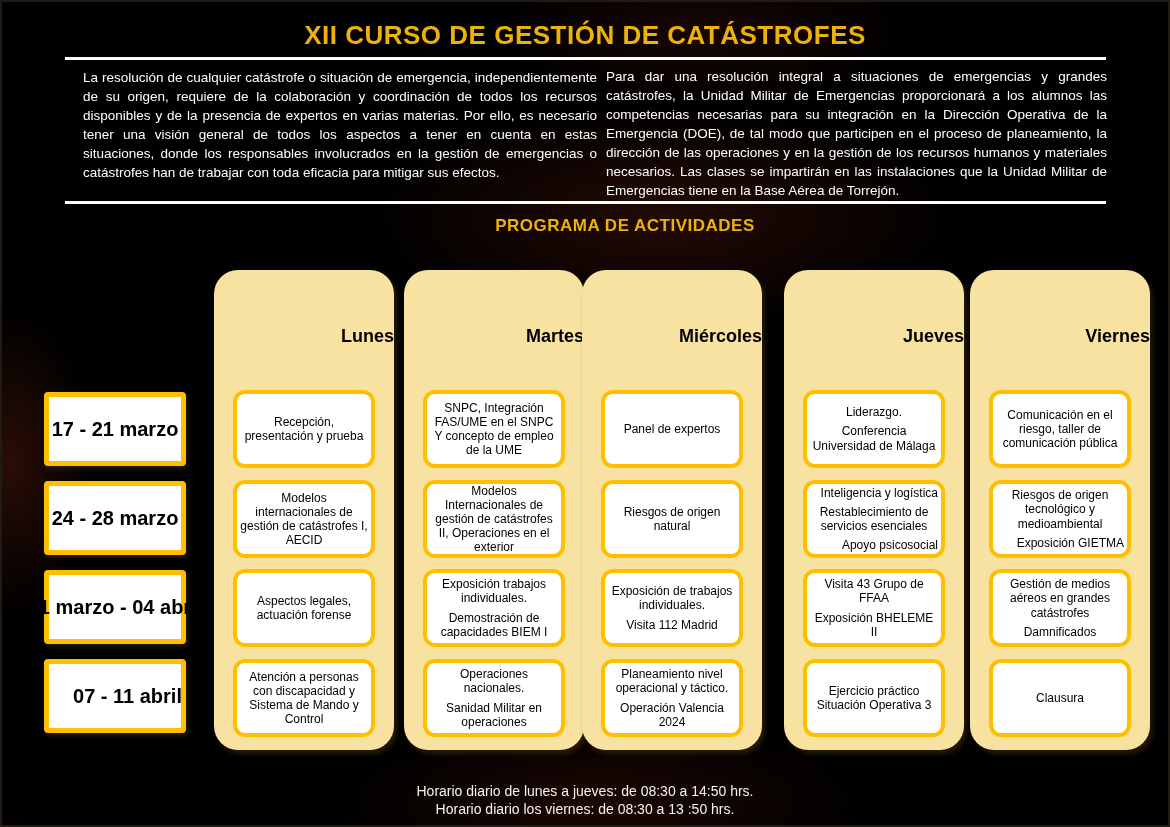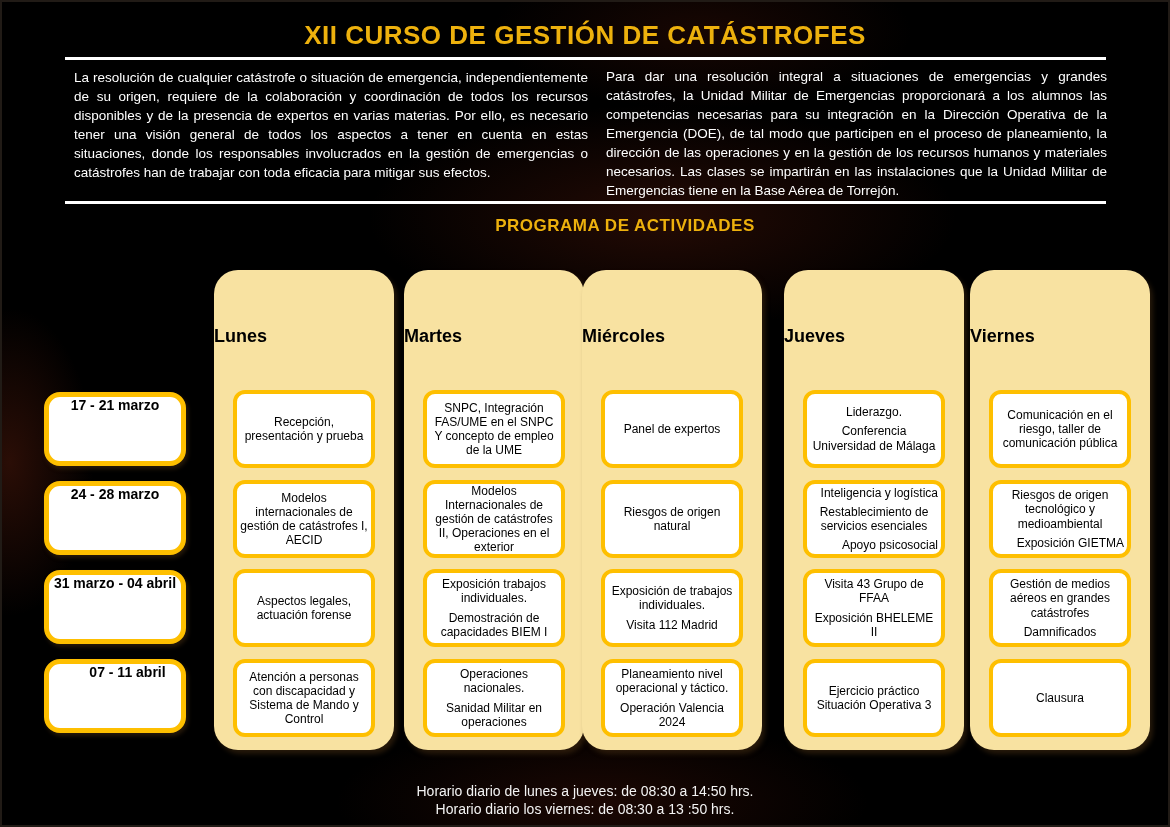--- a/index.html
+++ b/index.html
@@ -24,47 +24,47 @@
     color:#EDB10D;
   }
   .rule{position:absolute;left:63px;width:1041px;height:3px;background:#fff;}
   .rule-top{top:55px;}
   .rule-mid{top:199px;}
   .intro{
     position:absolute;margin:0;
     color:#fff;font-size:13.5px;line-height:19px;
     text-align:justify;
   }
-  .intro-left{left:72px;top:66px;width:514px;}
+  .intro-left{left:81px;top:66px;width:514px;}
   .intro-right{left:604px;top:65px;width:501px;}
   .section-heading{
     position:absolute;top:214px;left:0;width:100%;
     margin:0;text-align:center;
     font-size:17px;font-weight:bold;letter-spacing:0.5px;
     color:#EDB10D;
     padding-left:40px;
   }
   .date-box{
     position:absolute;left:42px;width:142px;height:74px;
     box-sizing:border-box;
-    background:#fff;border:5px solid #FEBF00;border-radius:16px;
-    display:flex;justify-content:center;
-    font-size:14px;font-weight:bold;color:#000;white-space:nowrap;
+    background:#fff;border:5px solid #FEBF00;border-radius:4px;
+    display:flex;align-items:center;justify-content:center;
+    font-size:20px;font-weight:bold;color:#000;white-space:nowrap;
     box-shadow:2px 3px 4px rgba(70,45,18,0.55);
   }
   .date-1{top:390px;} .date-2{top:479px;} .date-3{top:568px;} .date-4{top:657px;padding-left:25px;}
   .col{
     position:absolute;top:268px;width:180px;height:480px;
     background:#F8E2A1;border-radius:24px;
     box-shadow:3px 4px 5px rgba(70,45,18,0.55);
   }
   .col-1{left:212px;} .col-2{left:402px;} .col-3{left:580px;} .col-4{left:782px;} .col-5{left:968px;}
   .day-header{
     position:absolute;top:56px;left:0;width:100%;
-    text-align:left;font-size:18px;font-weight:bold;color:#000;
+    text-align:right;font-size:18px;font-weight:bold;color:#000;
   }
   .cell{
     position:absolute;left:19px;width:142px;height:78px;
     box-sizing:border-box;
     background:#fff;border:4px solid #FEBF00;border-radius:12px;
     display:flex;flex-direction:column;align-items:center;justify-content:center;
     gap:5px;padding:2px 3px;
     text-align:center;color:#000;font-size:12px;line-height:1.17;
   }
   .cell p{margin:0;}

